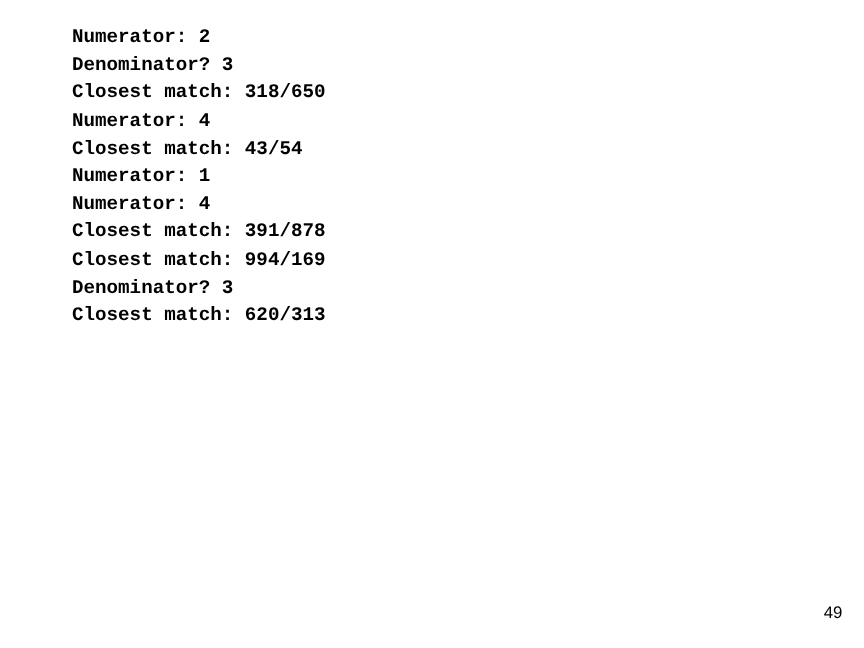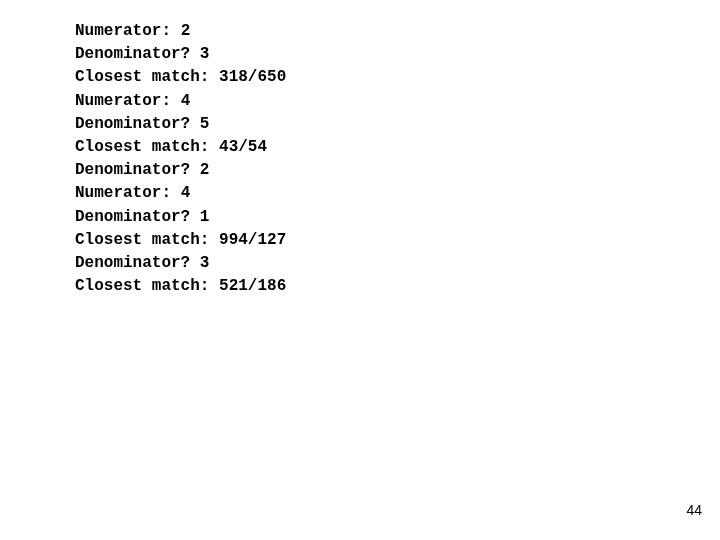--- a/index.html
+++ b/index.html
@@ -9,21 +9,20 @@
       height: 540px;
       background: white;
       font-family: "Courier New", Courier, monospace;
       font-weight: bold;
       font-size: 16px;
       line-height: 1.45;
       position: relative;
     }
     .content {
       padding: 20px 0 0 60px;
-      margin-left: 15px;
     }
     .line {
       white-space: pre;
       color: black;
     }
     .page-number {
       position: absolute;
       bottom: 20px;
       right: 18px;
       font-family: Arial, sans-serif;
@@ -34,27 +33,26 @@
   </style>
 </head>
 <body>
 
 <div class="content">
   <div class="line"><span>Numerator: </span><span>2</span></div>
   <div class="line"><span>Denominator? </span><span>3</span></div>
   <div class="line"><span>Closest match: </span><span>318/650</span></div>
 
   <div class="line"><span>Numerator: </span><span>4</span></div>
-  <div class="line"><span>Denominator? </span><span>5</span></div>
   <div class="line"><span>Closest match: </span><span>43/54</span></div>
 
-  <div class="line"><span>Denominator? </span><span>2</span></div>
+  <div class="line"><span>Numerator: </span><span>1</span></div>
 
   <div class="line"><span>Numerator: </span><span>4</span></div>
+  <div class="line"><span>Closest match: </span><span>391/878</span></div>
 
-  <div class="line"><span>Denominator? </span><span>1</span></div>
-  <div class="line"><span>Closest match: </span><span>994/127</span></div>
+  <div class="line"><span>Closest match: </span><span>994/169</span></div>
 
   <div class="line"><span>Denominator? </span><span>3</span></div>
-  <div class="line"><span>Closest match: </span><span>521/186</span></div>
+  <div class="line"><span>Closest match: </span><span>620/313</span></div>
 </div>
 
-<div class="page-number">44</div>
+<div class="page-number">49</div>
 
 </body></html>

